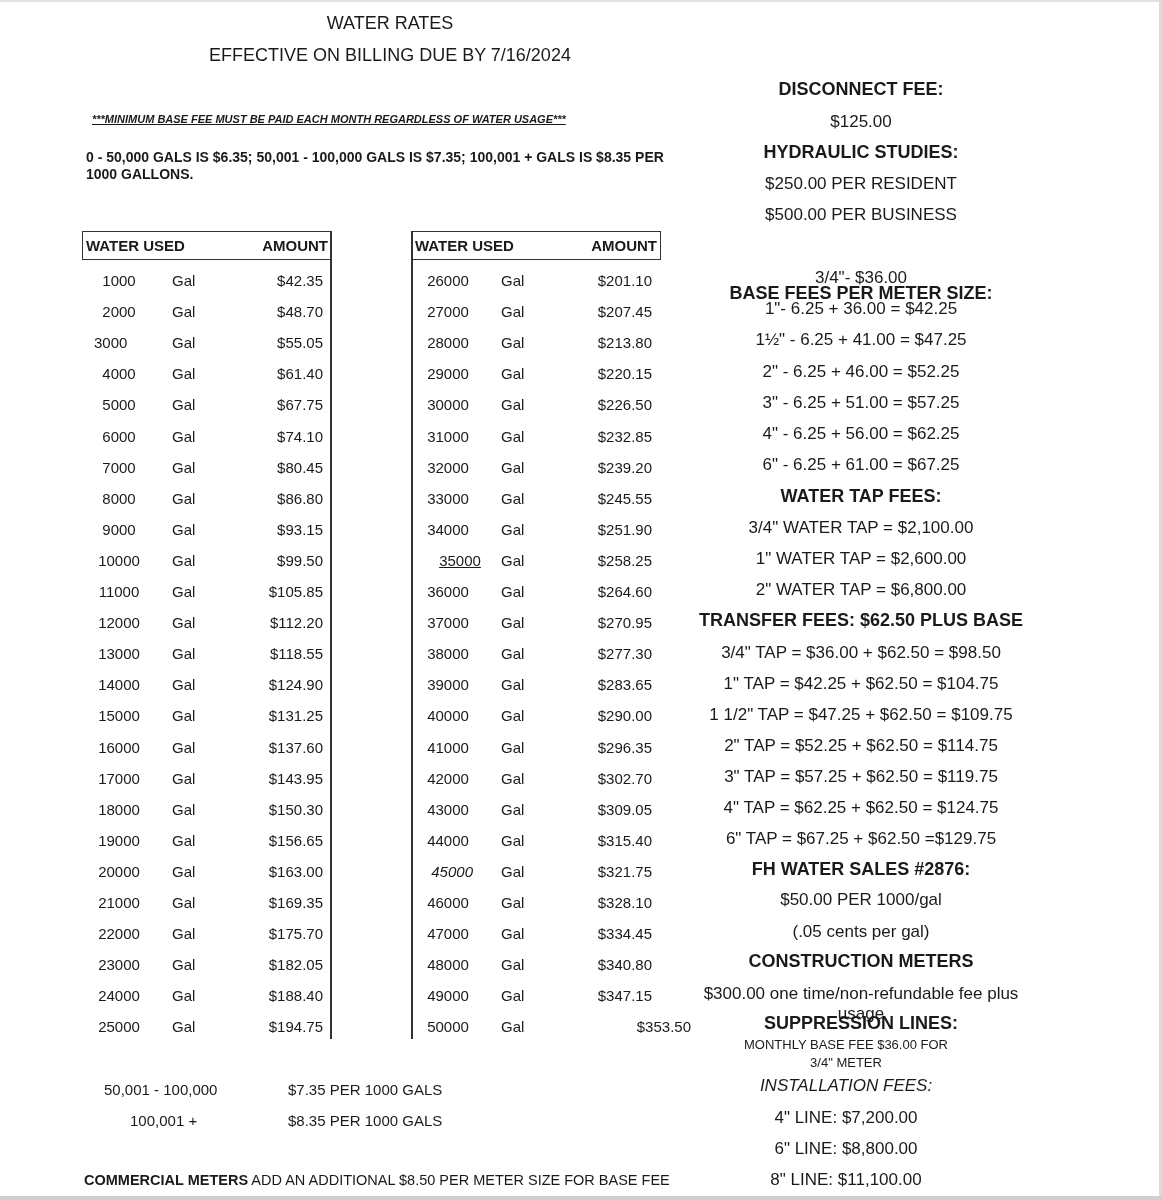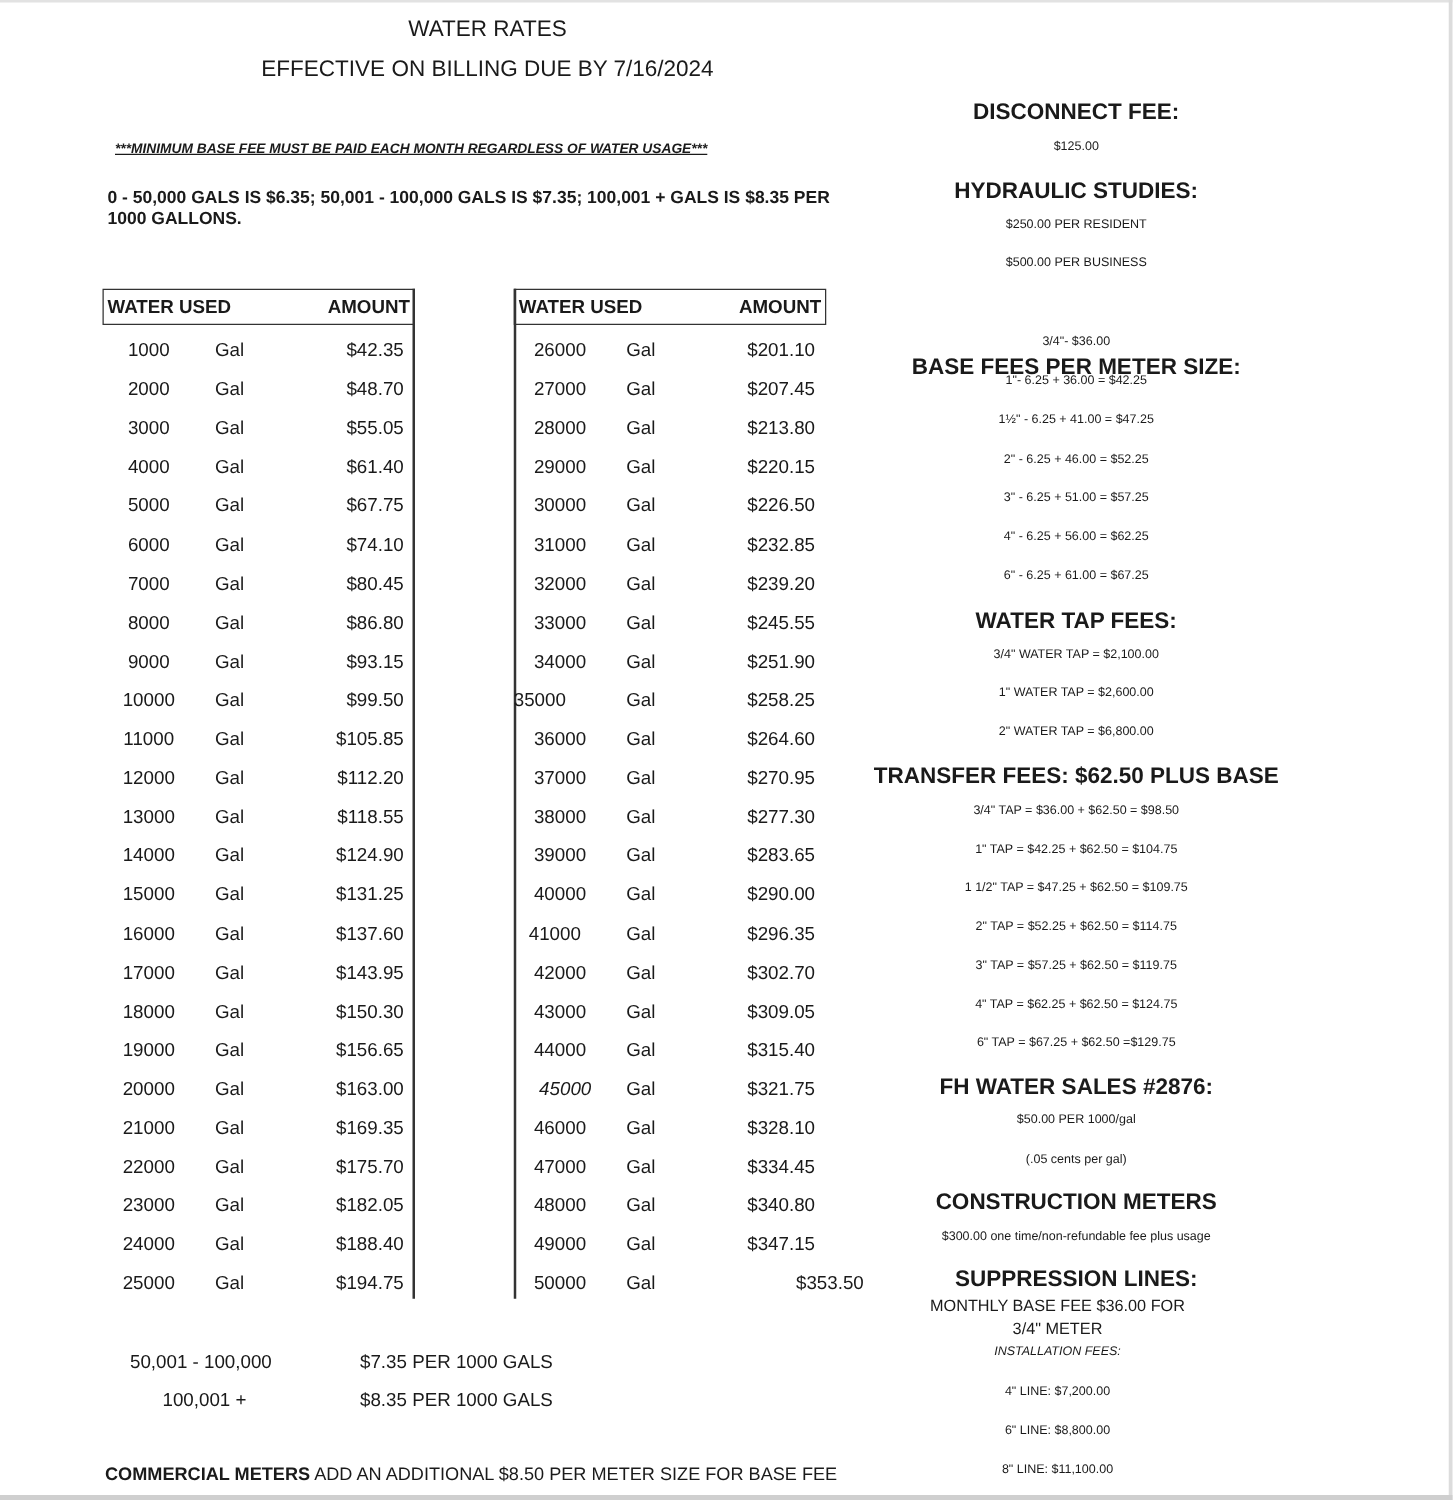--- a/index.html
+++ b/index.html
@@ -21,21 +21,21 @@
       position: absolute; left: 0; top: 0; height: 29px; box-sizing: border-box;
       border: 1.5px solid #333; display: flex; justify-content: space-between; align-items: center;
       padding: 0 3px; font-weight: bold; font-size: 15px;
     }
     .vline { position: absolute; top: 0; width: 1.5px; background: #333; }
     .row { position: absolute; left: 0; height: 20px; font-size: 15px; }
     .row .g { position: absolute; }
     .row .u { position: absolute; }
     .row .a { position: absolute; text-align: right; }
 
-    .rc { position: absolute; left: 686px; width: 350px; text-align: center; font-size: 10px; }
+    .rc { position: absolute; left: 686px; width: 350px; text-align: center; font-size: 17px; }
     .rh { font-weight: bold; font-size: 18px; }
     .small { font-size: 13px; }
     .ital { font-style: italic; }
 
     .tier { position: absolute; font-size: 15px; }
     .commercial { left: 84px; top: 1172px; font-size: 14.5px; }
     .commercial b { font-weight: bold; }
   </style>
 </head>
 <body>
@@ -59,21 +59,21 @@
       <span class="g" style="left: 12px; width: 50px; text-align: center;">1000</span>
       <span class="u" style="left: 90px;">Gal</span>
       <span class="a" style="right: 9px;">$42.35</span>
     </div>
     <div class="row" style="top: 72.1px; width: 250px;">
       <span class="g" style="left: 12px; width: 50px; text-align: center;">2000</span>
       <span class="u" style="left: 90px;">Gal</span>
       <span class="a" style="right: 9px;">$48.70</span>
     </div>
     <div class="row" style="top: 103.2px; width: 250px;">
-      <span class="g" style="left: 12px; width: 50px; text-align: center;">3000</span>
+      <span class="g" style="left: 12px; width: 50px; text-align: left;">3000</span>
       <span class="u" style="left: 90px;">Gal</span>
       <span class="a" style="right: 9px;">$55.05</span>
     </div>
     <div class="row" style="top: 134.3px; width: 250px;">
       <span class="g" style="left: 12px; width: 50px; text-align: center;">4000</span>
       <span class="u" style="left: 90px;">Gal</span>
       <span class="a" style="right: 9px;">$61.40</span>
     </div>
     <div class="row" style="top: 165.4px; width: 250px;">
       <span class="g" style="left: 12px; width: 50px; text-align: center;">5000</span>
@@ -227,21 +227,21 @@
       <span class="g" style="left: 12px; width: 50px; text-align: center;">33000</span>
       <span class="u" style="left: 90px;">Gal</span>
       <span class="a" style="right: 9px;">$245.55</span>
     </div>
     <div class="row" style="top: 289.8px; width: 250px;">
       <span class="g" style="left: 12px; width: 50px; text-align: center;">34000</span>
       <span class="u" style="left: 90px;">Gal</span>
       <span class="a" style="right: 9px;">$251.90</span>
     </div>
     <div class="row" style="top: 320.9px; width: 250px;">
-      <span class="g" style="left: 0; width: 50px; text-align: left;">35000</span>
+      <span class="g" style="left: 24px; width: 50px; text-align: center; text-decoration: underline;">35000</span>
       <span class="u" style="left: 90px;">Gal</span>
       <span class="a" style="right: 9px;">$258.25</span>
     </div>
     <div class="row" style="top: 352px; width: 250px;">
       <span class="g" style="left: 12px; width: 50px; text-align: center;">36000</span>
       <span class="u" style="left: 90px;">Gal</span>
       <span class="a" style="right: 9px; margin-left: 44px;">$264.60</span>
     </div>
     <div class="row" style="top: 383.1px; width: 250px;">
       <span class="g" style="left: 12px; width: 50px; text-align: center;">37000</span>
@@ -257,21 +257,21 @@
       <span class="g" style="left: 12px; width: 50px; text-align: center;">39000</span>
       <span class="u" style="left: 90px;">Gal</span>
       <span class="a" style="right: 9px;">$283.65</span>
     </div>
     <div class="row" style="top: 476.4px; width: 250px;">
       <span class="g" style="left: 12px; width: 50px; text-align: center;">40000</span>
       <span class="u" style="left: 90px;">Gal</span>
       <span class="a" style="right: 9px;">$290.00</span>
     </div>
     <div class="row" style="top: 507.5px; width: 250px;">
-      <span class="g" style="left: 12px; width: 50px; ">41000</span>
+      <span class="g" style="left: 12px; width: 50px; text-align: center;">41000</span>
       <span class="u" style="left: 90px;">Gal</span>
       <span class="a" style="right: 9px;">$296.35</span>
     </div>
     <div class="row" style="top: 538.6px; width: 250px;">
       <span class="g" style="left: 12px; width: 50px; text-align: center;">42000</span>
       <span class="u" style="left: 90px;">Gal</span>
       <span class="a" style="right: 9px;">$302.70</span>
     </div>
     <div class="row" style="top: 569.7px; width: 250px;">
       <span class="g" style="left: 12px; width: 50px; text-align: center;">43000</span>

